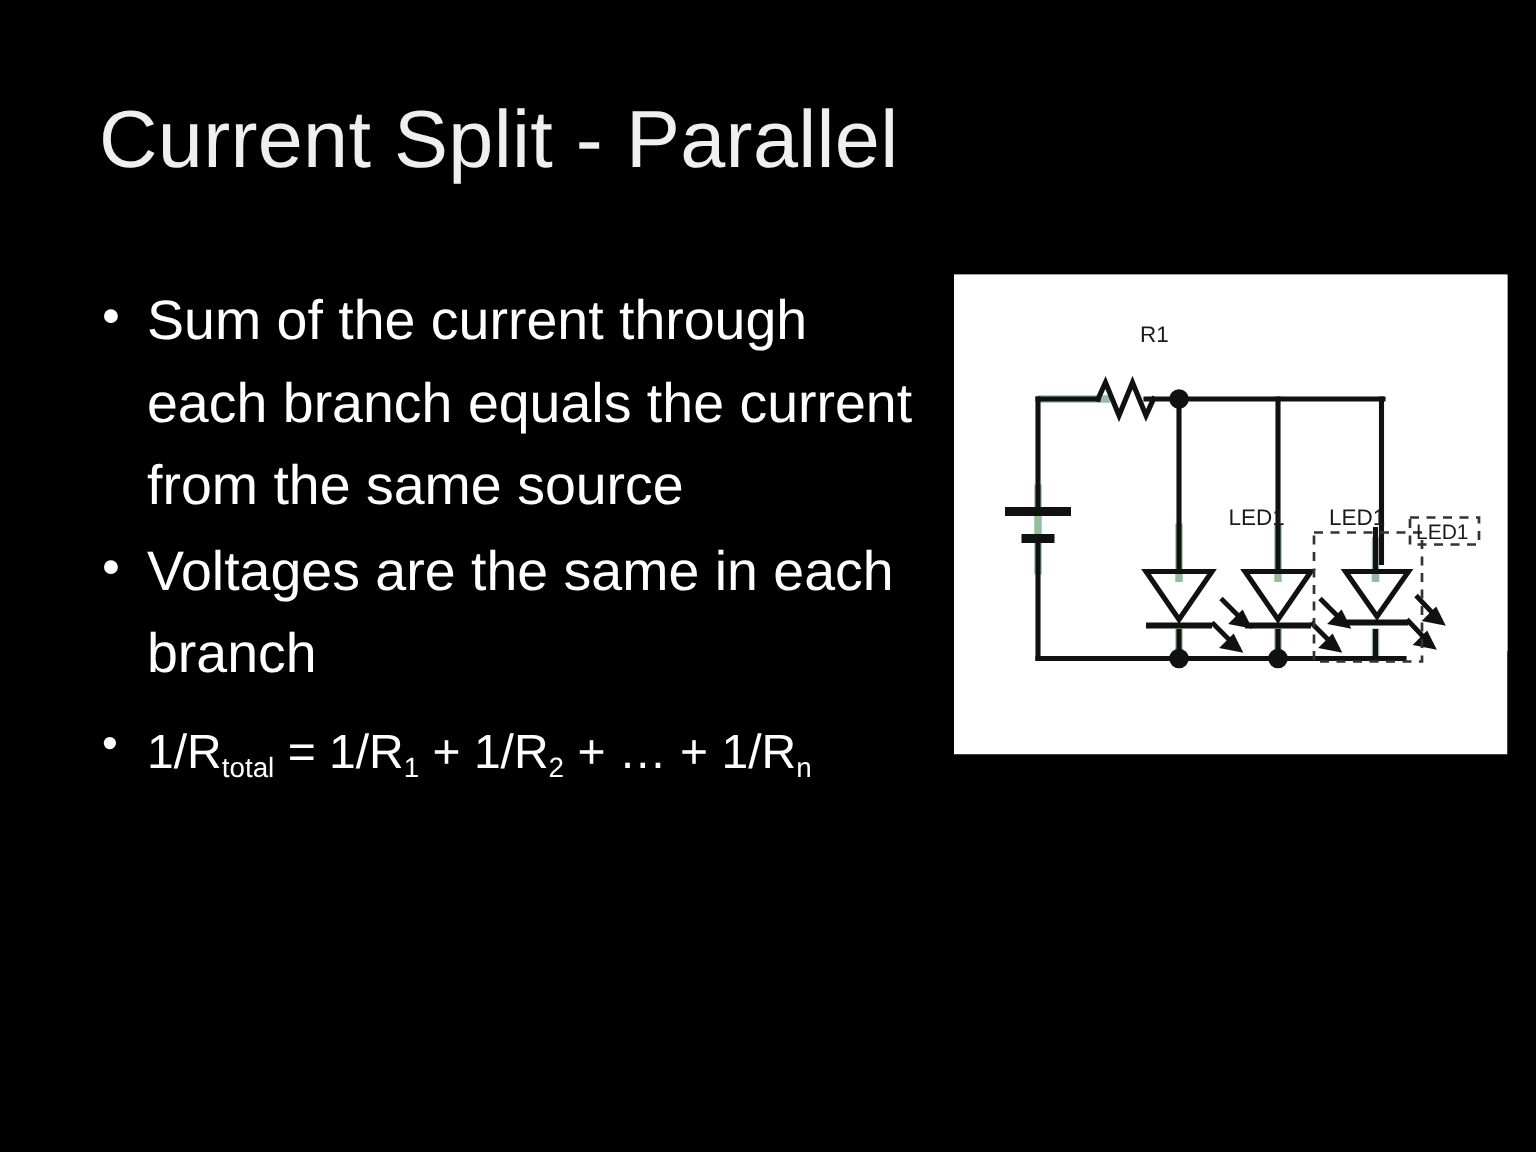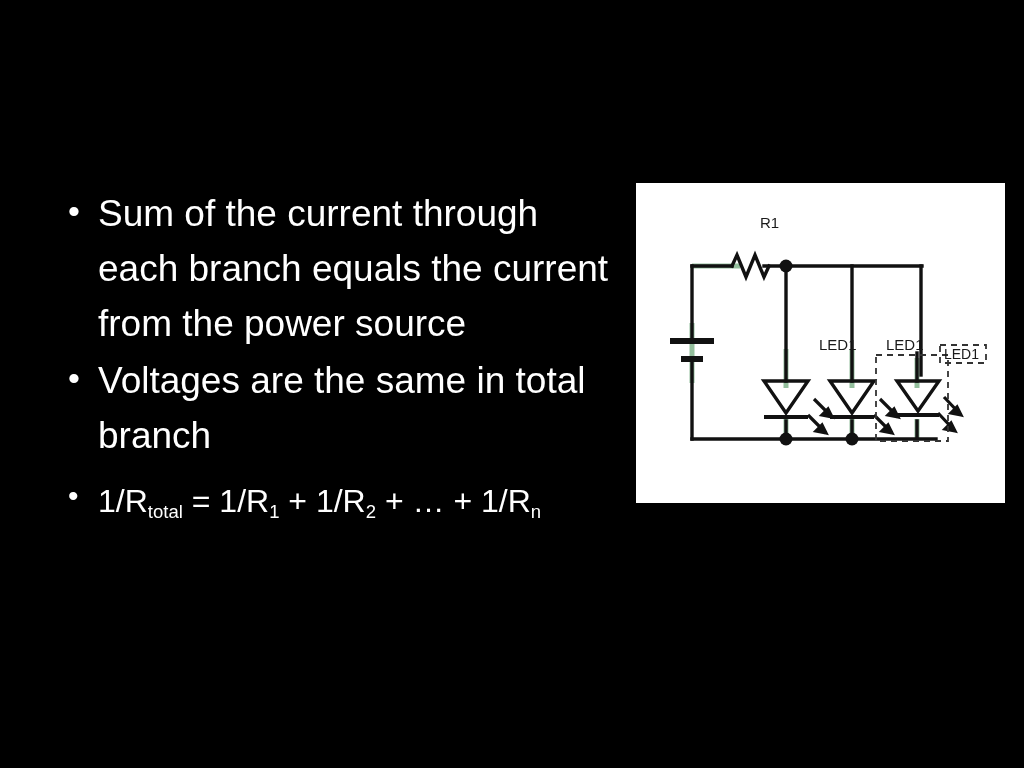--- a/index.html
+++ b/index.html
@@ -100,31 +100,32 @@
     display: block;
     width: 369px;
     height: 320px;
   }
 </style>
 </head>
 <body>
 
 <div class="slide">
 
+  <div class="slide-title">Current Split - Parallel</div>
 
   <div class="body-block">
 
     <div class="bullet-row bullet-1">
       <span class="dot">•</span>
-      <span class="bullet-text">Sum of the current through each branch equals the current from the power source</span>
+      <span class="bullet-text">Sum of the current through each branch equals the current from the same source</span>
     </div>
 
     <div class="bullet-row bullet-2">
       <span class="dot">•</span>
-      <span class="bullet-text">Voltages are the same in total branch</span>
+      <span class="bullet-text">Voltages are the same in each branch</span>
     </div>
 
     <div class="bullet-row bullet-3">
       <span class="dot">•</span>
       <span class="bullet-text"><span>1/R</span><sub>total</sub><span> = </span><span>1/R</span><sub>1</sub><span> + </span><span>1/R</span><sub>2</sub><span> + </span><span>…</span><span> + </span><span>1/R</span><sub>n</sub></span>
     </div>
 
   </div>
 
   <div class="circuit-panel">

